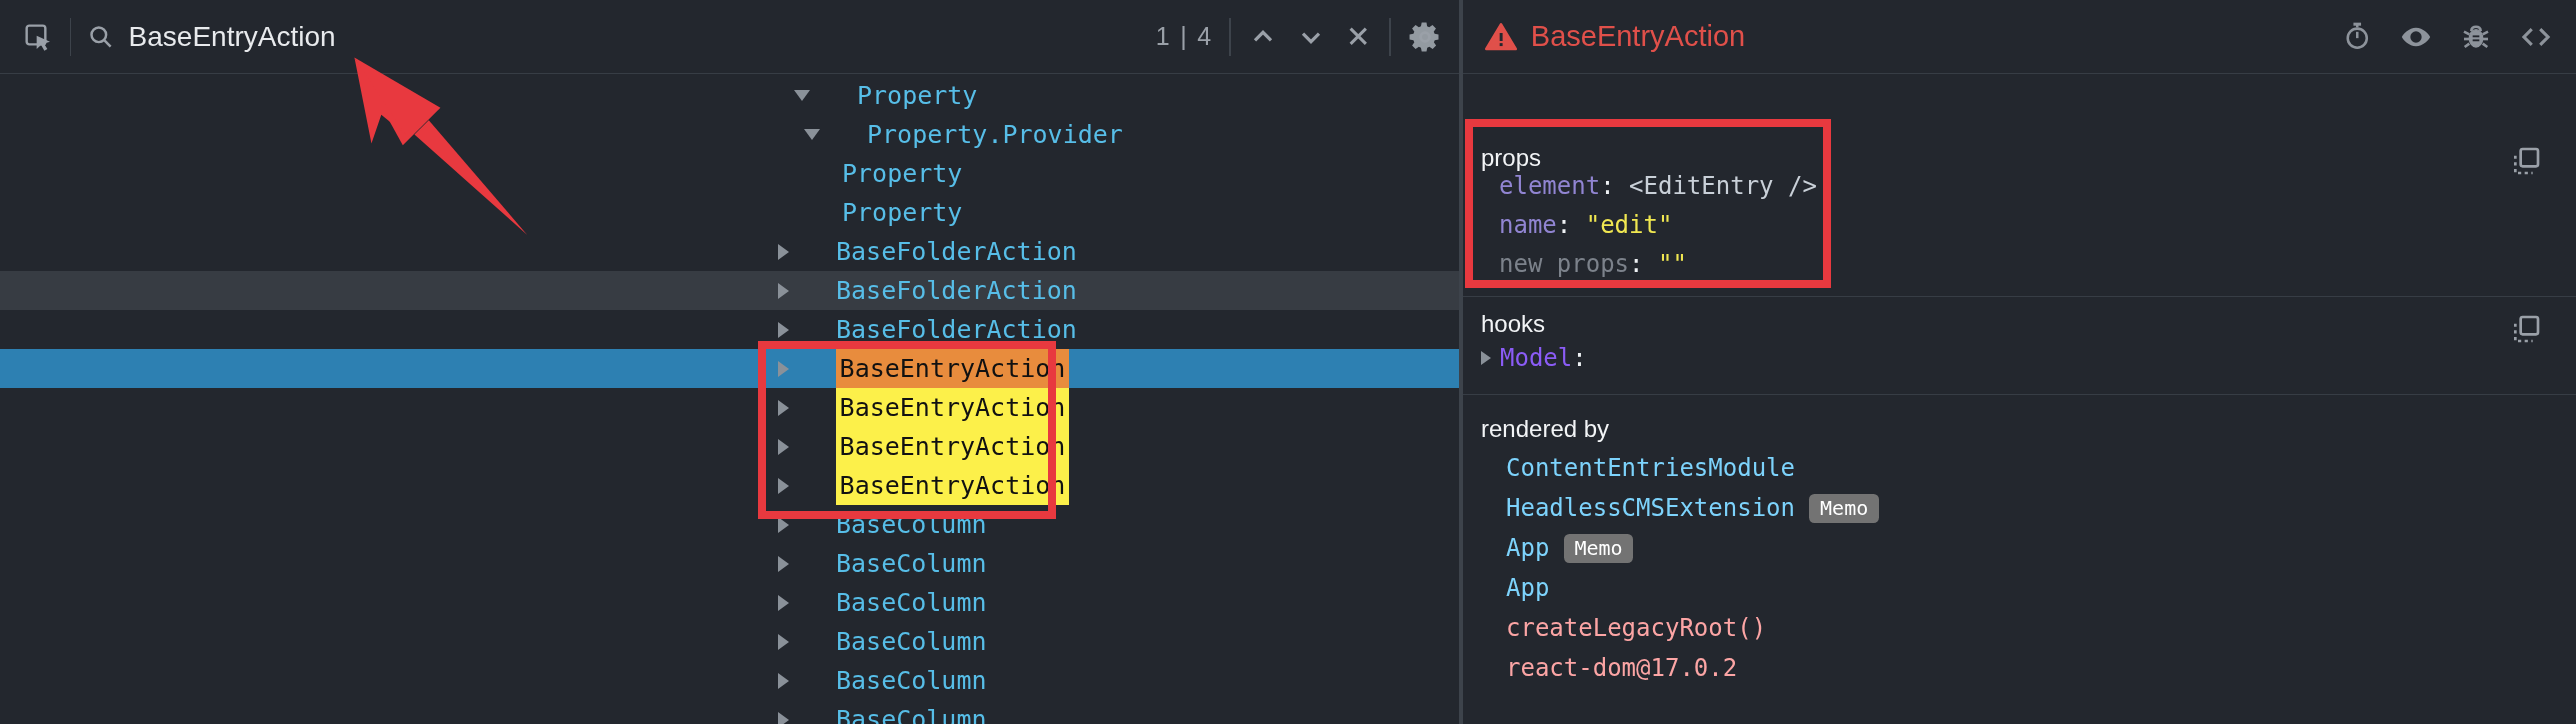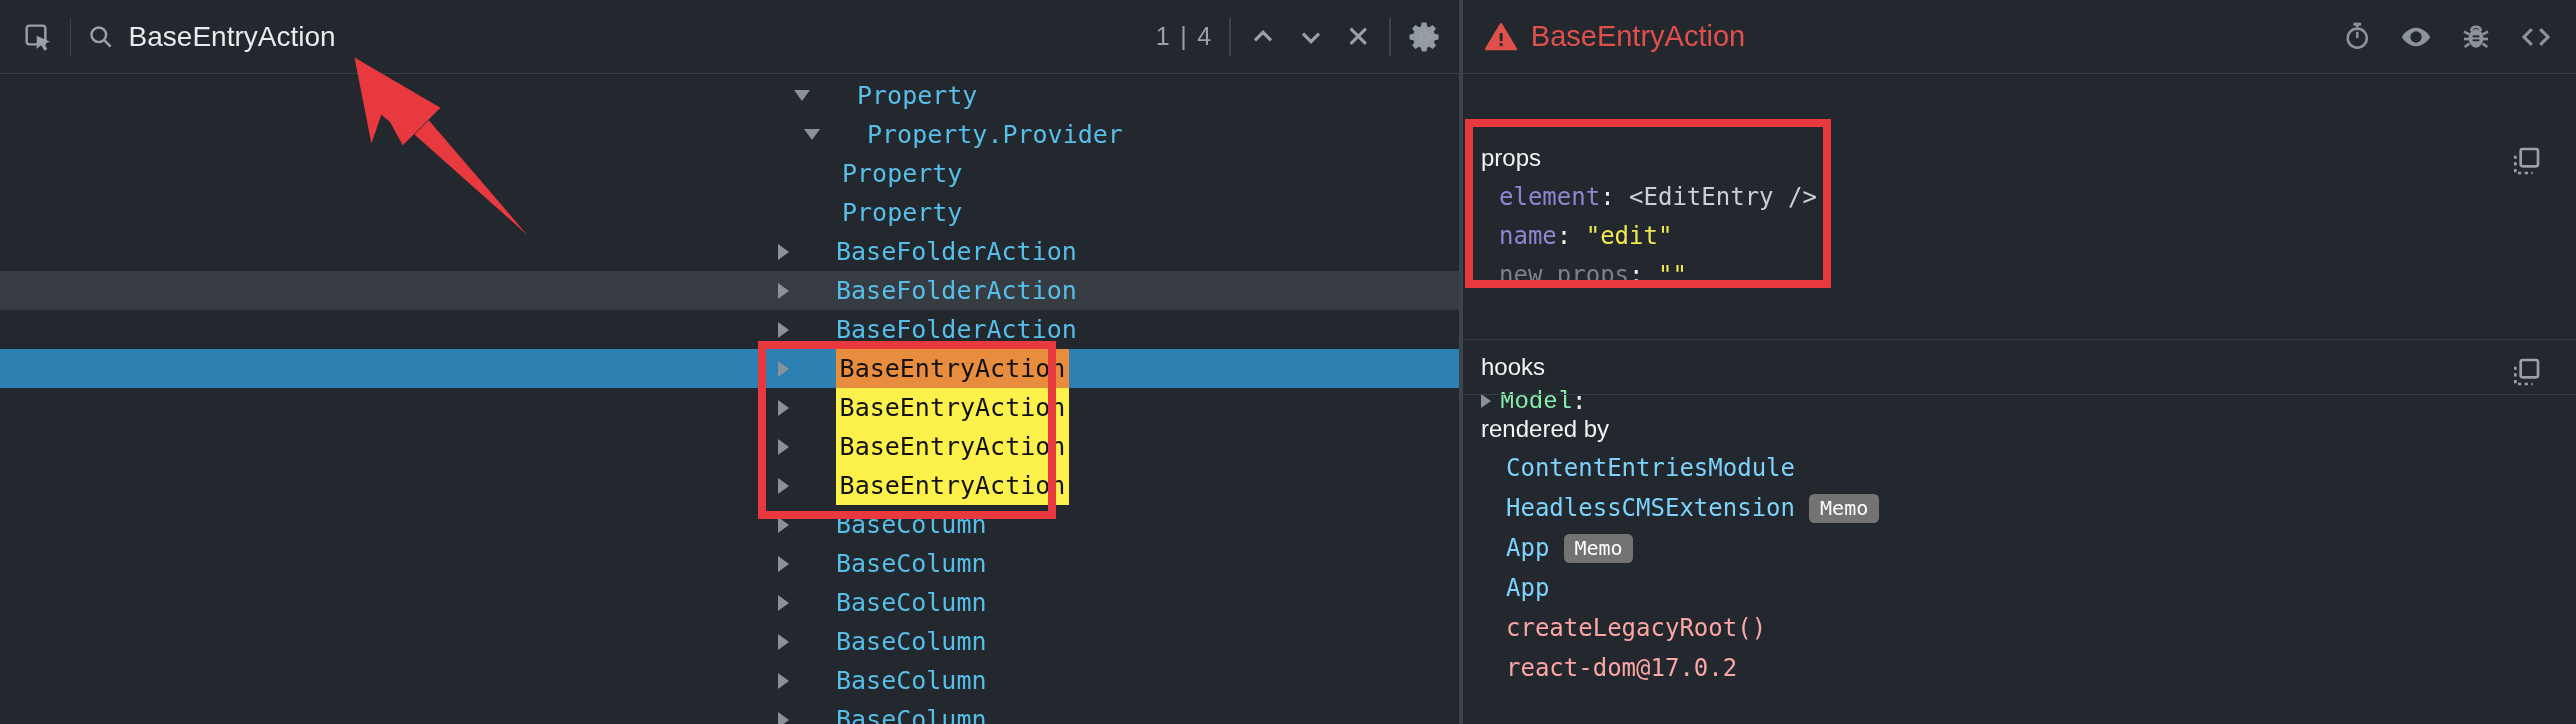--- a/index.html
+++ b/index.html
@@ -51,31 +51,31 @@
   .ind-a { padding-left:778px; }   
   .ind-b { padding-left:794px; }   
   .ind-c { padding-left:804px; }   
   .ind-d { padding-left:833px; }   
 
   
   .details { position:absolute; top:76px; left:1463px; width:1113px; height:648px; }
   .section { position:absolute; left:0; width:1113px; }
   .sec-label { font-size:24px; color:#f2f4f6; padding-left:18px; }
   .kv-row { font-family:"DejaVu Sans Mono","Liberation Mono",monospace;
-            font-size:24px; height:39px; display:flex; align-items:flex-end; padding-left:36px; white-space:pre; }
+            font-size:24px; height:39px; display:flex; align-items:flex-start; padding-left:36px; white-space:pre; }
   .k-purple { color:#9185d2; } .k-dim { color:#7c828b; }
   .colon { color:#eef1f4; }
   .v-plain { color:#c9d0d8; } .v-string { color:#f0e751; }
   .sec-props { top:12px; height:220px; padding-top:56px; }
-  .sec-hooks { top:220px; height:93px; border-top:1.8px solid #373d45; padding-top:12.5px;margin-top:43px; }
+  .sec-hooks { top:220px; height:93px; border-top:1.8px solid #373d45; padding-top:12.5px; }
   .hook-row { font-family:"DejaVu Sans Mono","Liberation Mono",monospace; font-size:24px;
               height:41px; display:flex; align-items:center; padding-left:18px; }
   .hook-caret { width:0; height:0; border-left:10px solid #8a9199; border-top:7.2px solid transparent;
               border-bottom:7.2px solid transparent; margin-right:9px; }
-  .hook-name { color:#86efac;font-family:Liberation Mono, monospace; }
+  .hook-name { color:#8b5cf6; }
   .sec-rendered { top:318px; height:335px; border-top:1.8px solid #373d45; padding-top:20px; }
   .rlist { margin-top:5.4px; }
   .rrow { height:40px; display:flex; align-items:center; padding-left:43px;
           font-family:"DejaVu Sans Mono","Liberation Mono",monospace; font-size:24px; }
   .rlink { color:#7dd3fc; cursor:pointer; }
   .rplain { color:#fca5a5; }
   .badge { display:inline-flex; align-items:center; margin-left:14.3px; background:#737373;
            color:#fff; font-size:20px; padding:2.7px 10.8px; border-radius:5.4px;
            font-family:"DejaVu Sans Mono","Liberation Mono",monospace; }
   .copy-btn { position:absolute; right:34px; color:#9aa0a8; }

